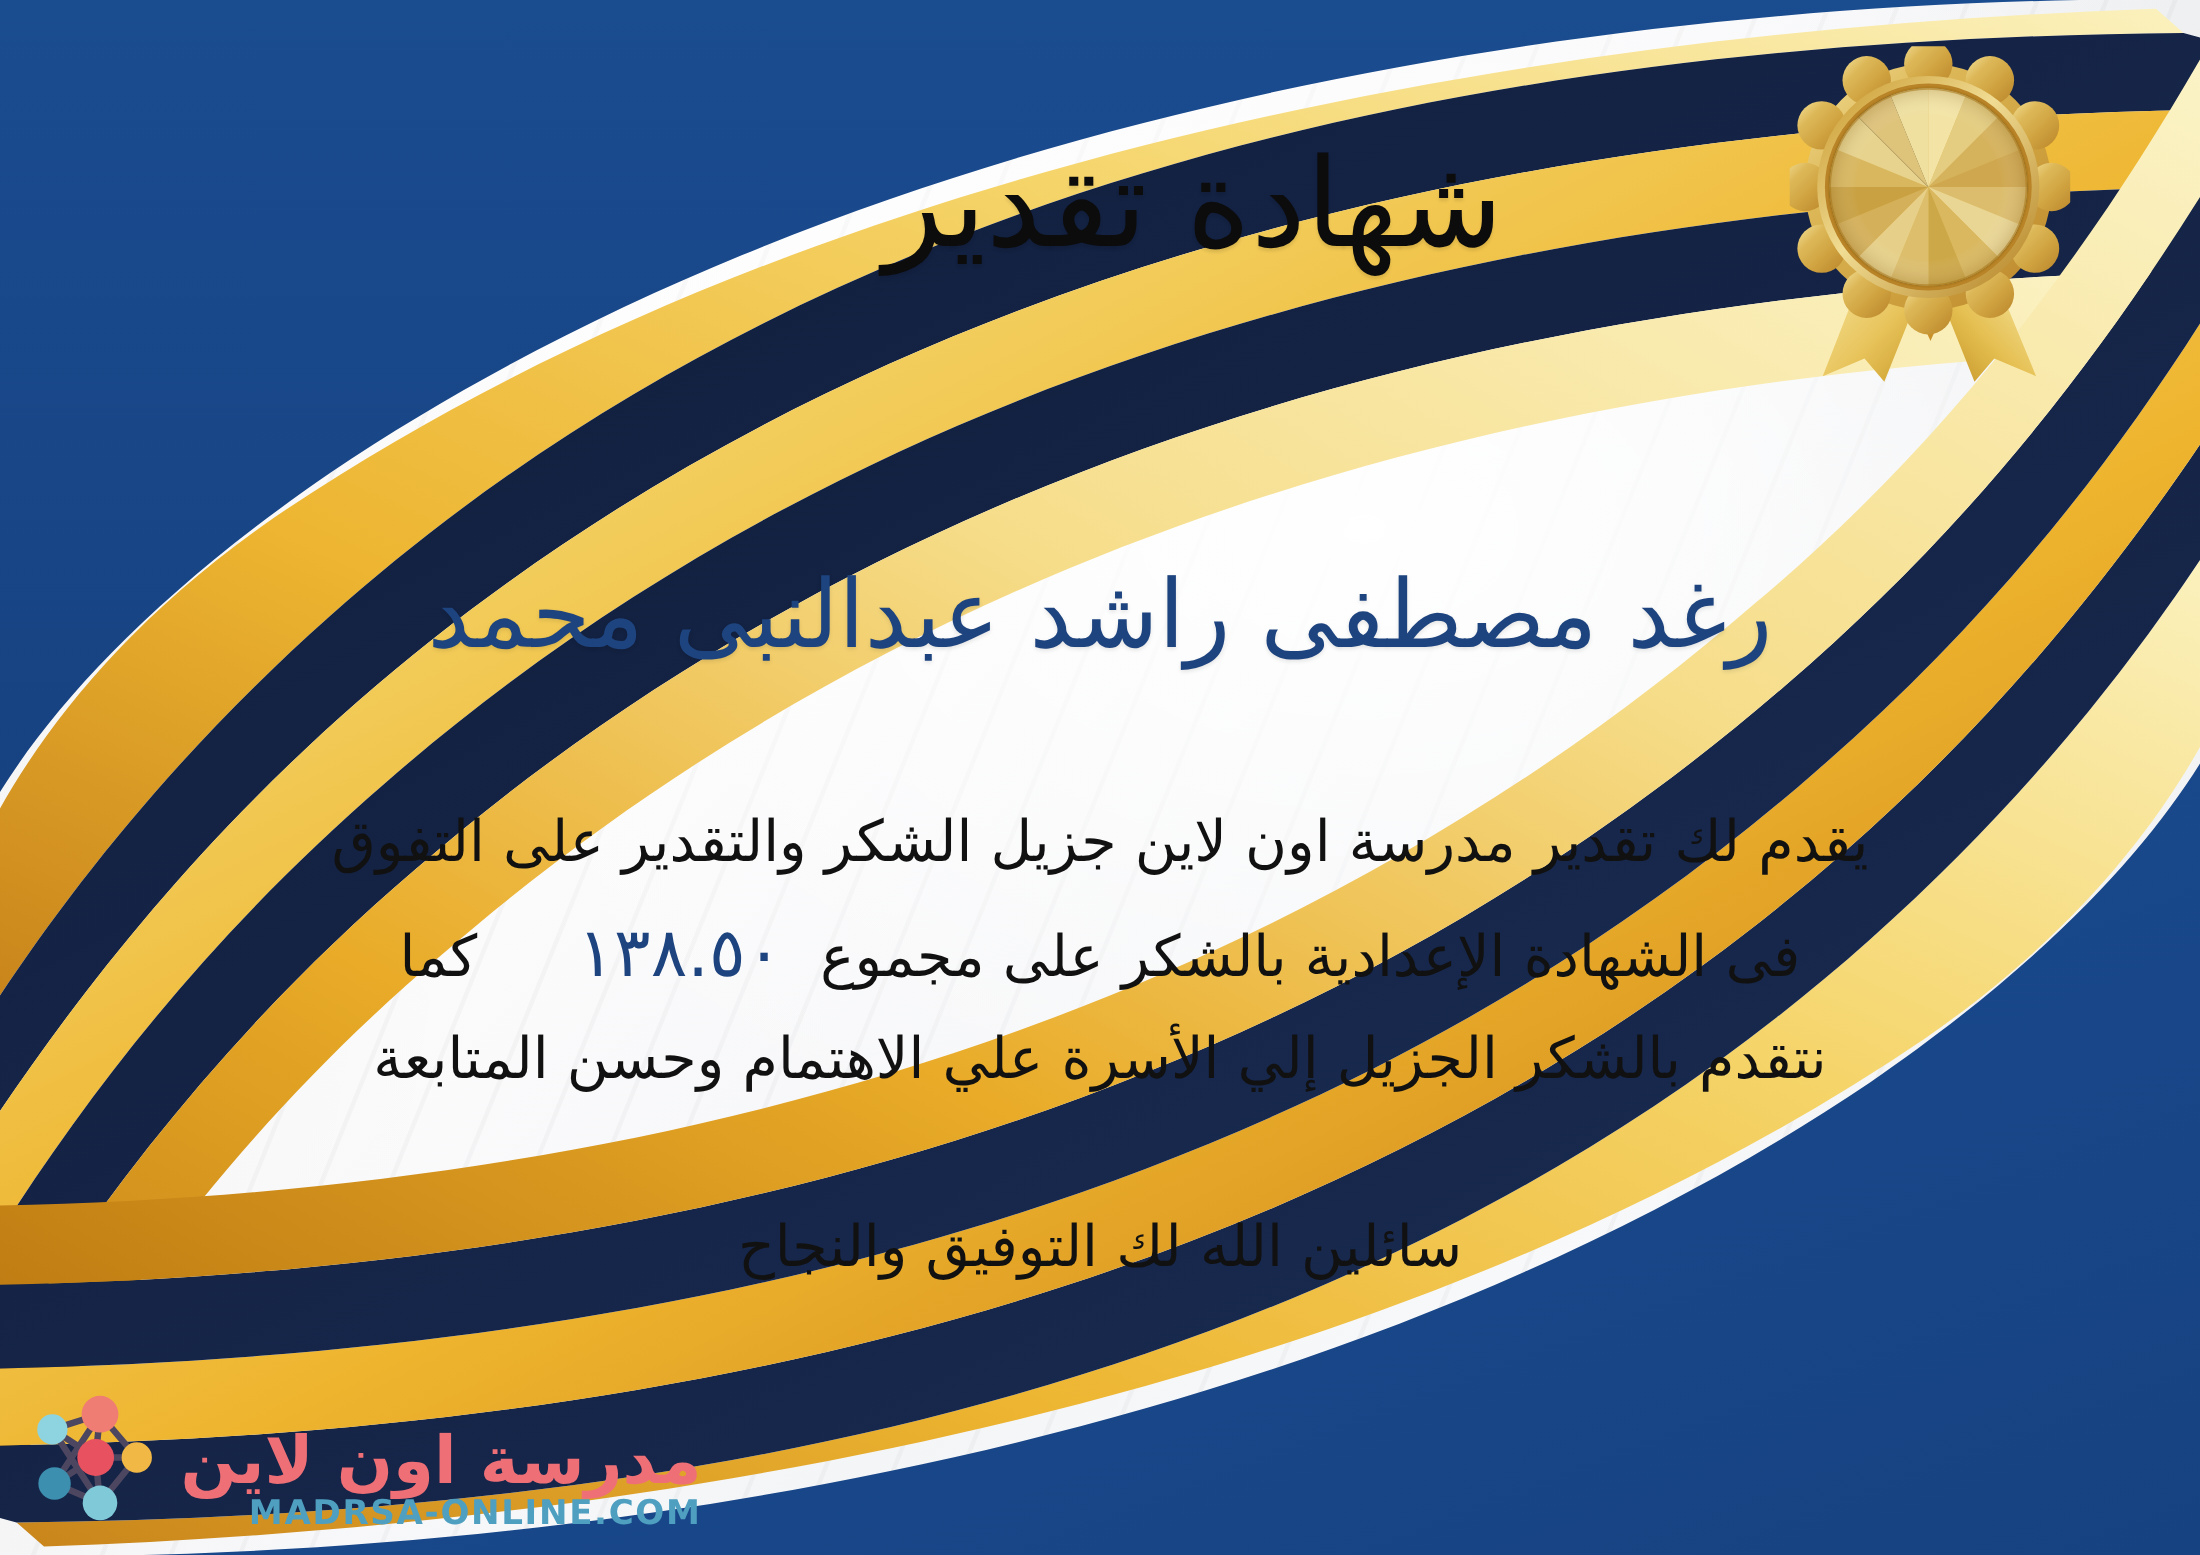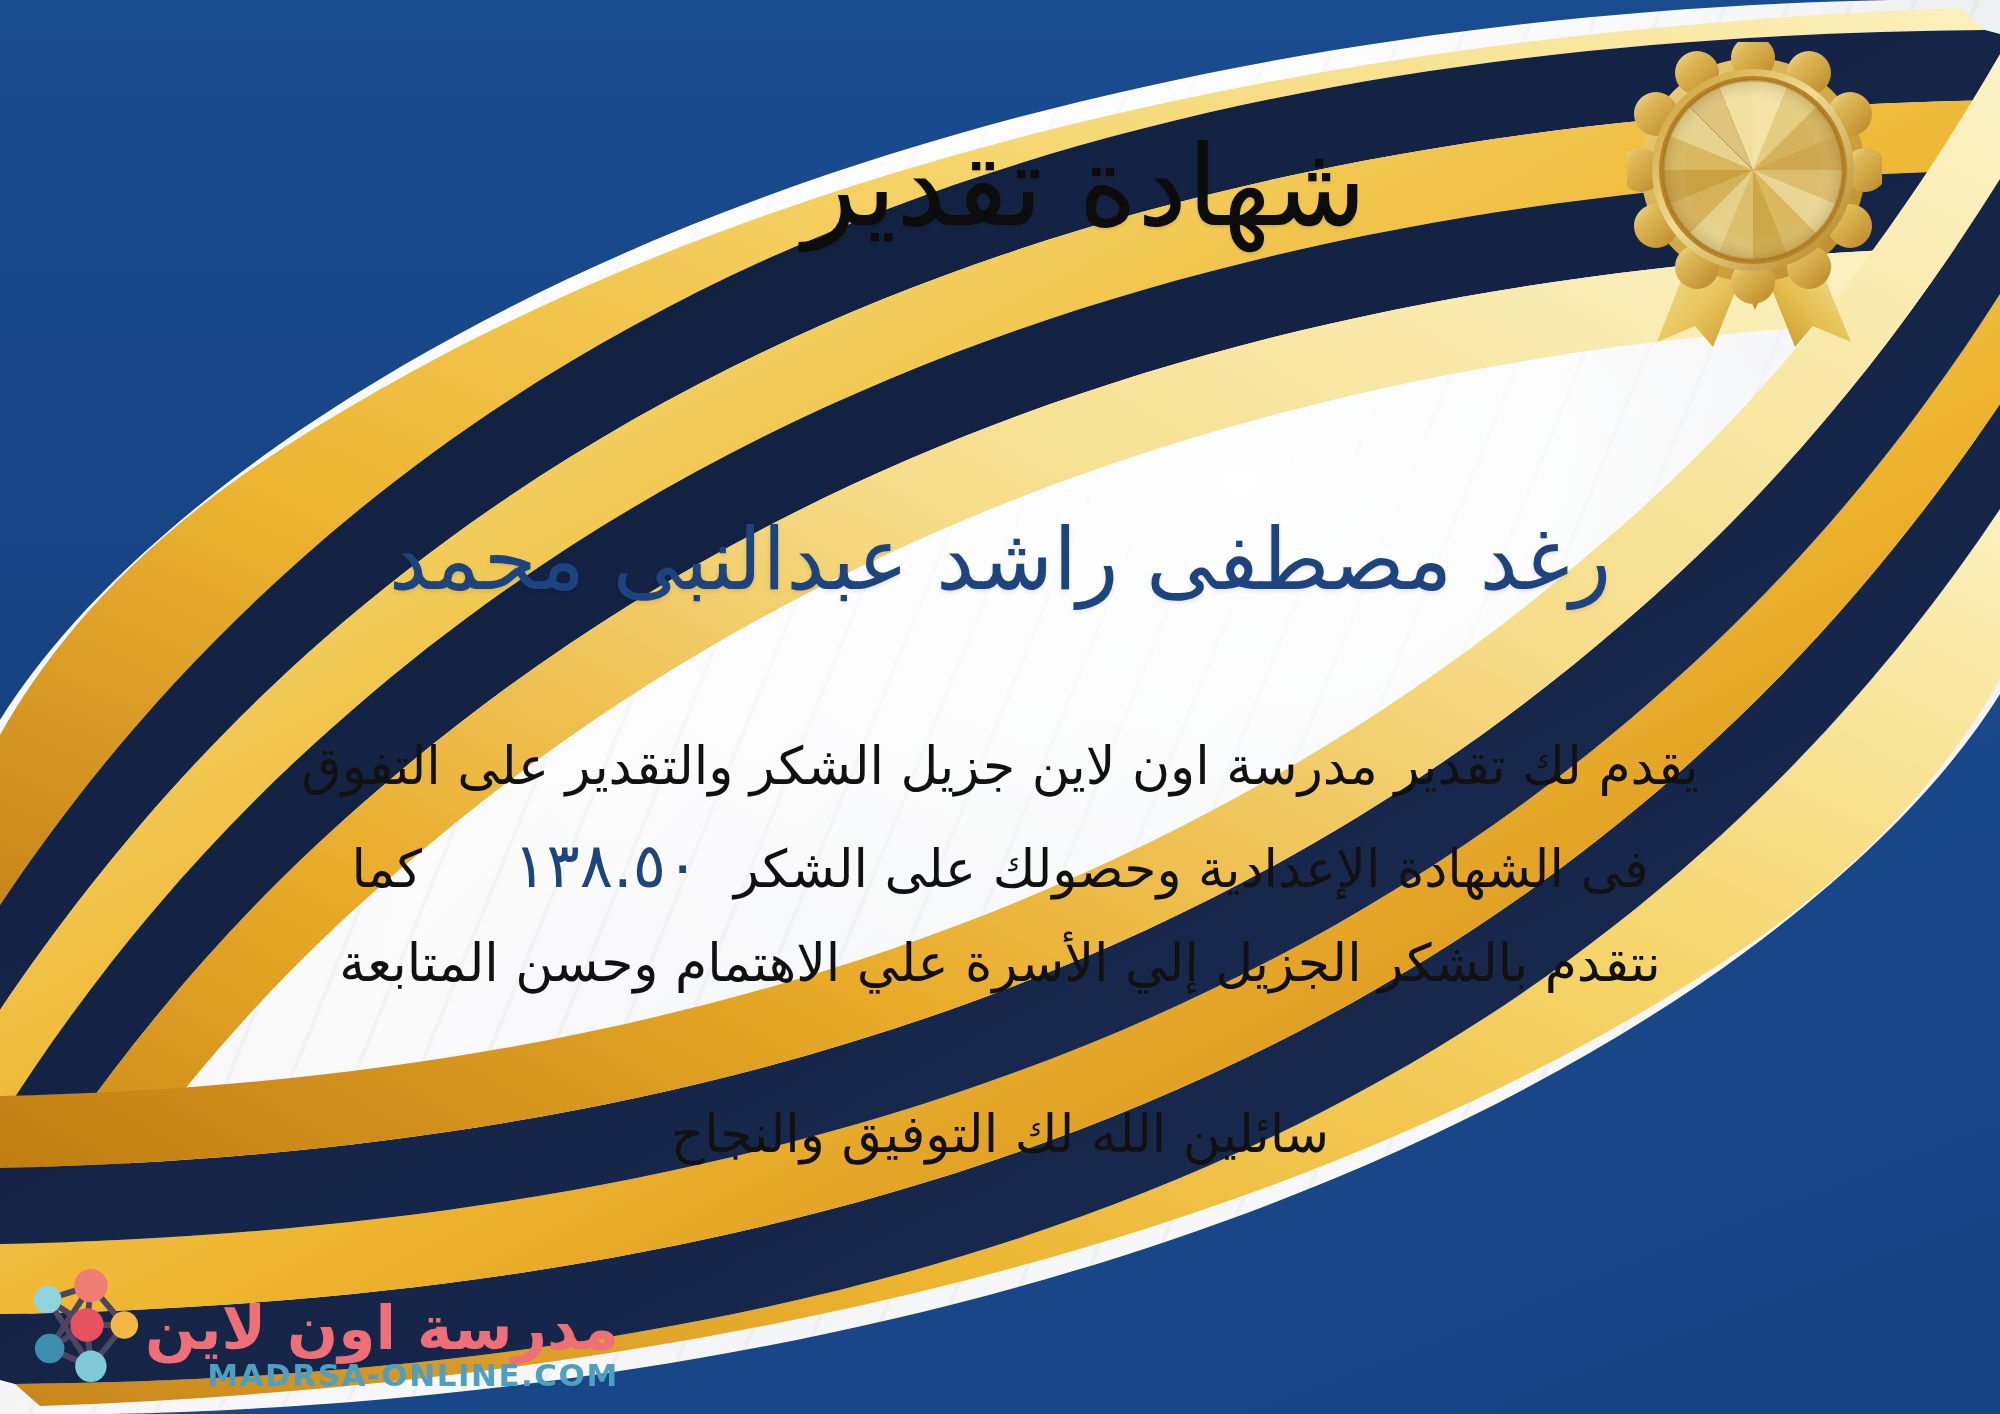--- a/index.html
+++ b/index.html
@@ -138,21 +138,21 @@
   
   .brand {
     position: absolute;
     left: 26px;
     bottom: 22px;
     z-index: 8;
     direction: rtl;
     text-align: right;
     display: flex;
     align-items: flex-end;
-    gap: 1px;
+    gap: 20px;
   }
   .brand-text { display: block; }
   .brand-ar {
     font-size: 60px;
     font-weight: 700;
     color: #ef6f76;
     line-height: 1.02;
     white-space: nowrap;
     letter-spacing: 0px;
   }
@@ -327,21 +327,21 @@
 
   <div class="content">
 
     <div class="cert-title">شهادة تقدير</div>
 
     <div class="student-name">رغد مصطفى راشد عبدالنبى محمد</div>
 
     <div class="body-block">
       <div class="body-line">يقدم لك تقدير مدرسة اون لاين جزيل الشكر  والتقدير على التفوق</div>
       <div class="body-line">
-        <span>فى الشهادة الإعدادية وحصولك على الشكر</span>
+        <span>فى الشهادة الإعدادية بالشكر على مجموع</span>
         <span class="score">١٣٨.٥٠</span>
         <span class="gap-sm"></span>
         <span>كما</span>
       </div>
       <div class="body-line">نتقدم  بالشكر الجزيل إلي الأسرة علي الاهتمام وحسن المتابعة</div>
     </div>
 
     <div class="closing-line">سائلين الله لك التوفيق  والنجاح</div>
   </div>
 

